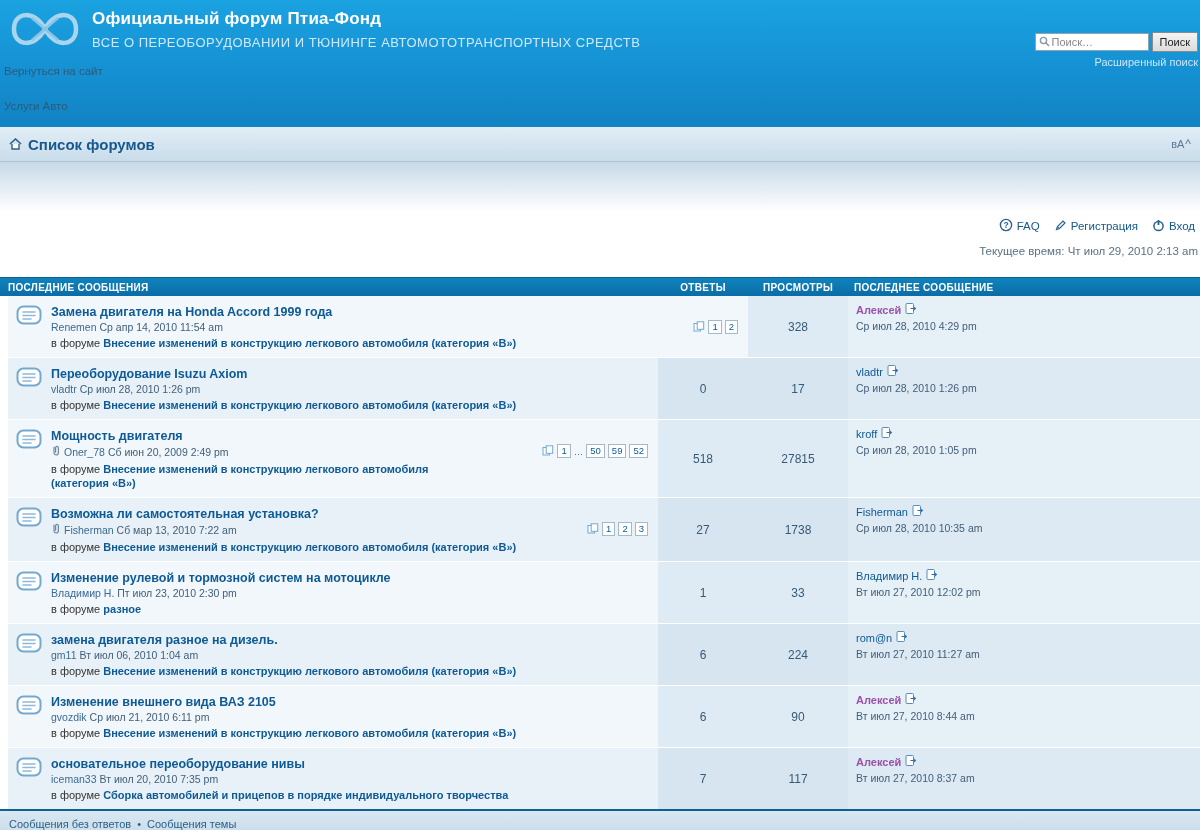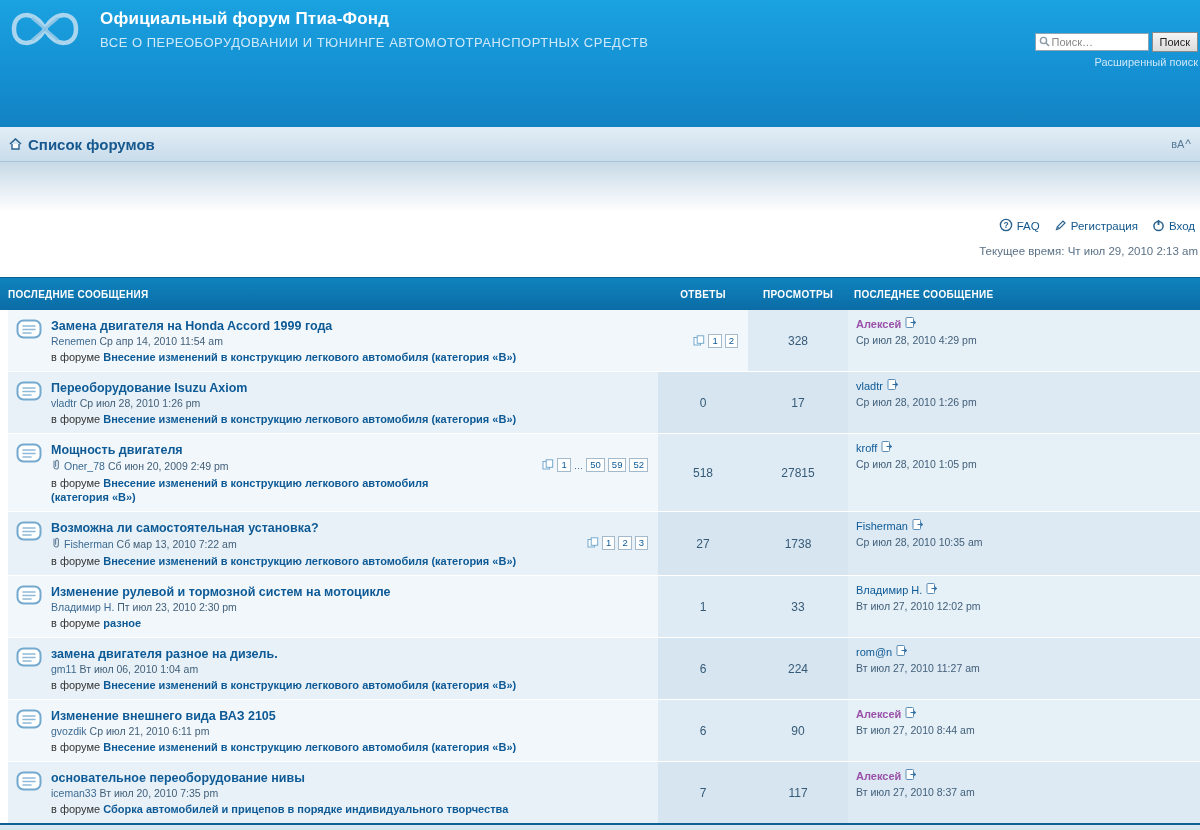--- a/index.html
+++ b/index.html
@@ -4,21 +4,21 @@
 <style>
   * { box-sizing: border-box; margin: 0; padding: 0; }
   html,body { width:1200px; height:830px; overflow:hidden; }
   body { font-family:"Liberation Sans", sans-serif; background:#fff; }
   a { text-decoration:none; cursor:pointer; }
 
   
   .site-header { position:relative; height:127px;
     background:linear-gradient(180deg,#1ba2e0 0%,#1591d3 55%,#1282c2 100%); color:#fff; }
   .logo { position:absolute; left:8px; top:5px; }
-  .titles { position:absolute; left:100px; top:9px; }
+  .titles { position:absolute; left:92px; top:9px; }
   .site-title { font-size:17px; font-weight:bold; letter-spacing:.2px; }
   .site-subtitle { margin-top:6px; font-size:13px; letter-spacing:.5px; color:#cfe9fa; }
   .header-nav { position:absolute; left:4px; top:61px; list-style:none; }
   .header-nav li { margin-bottom:17px; }
   .header-nav a { color:#2e5a78; font-size:11.5px; }
   .search-area { position:absolute; top:32px; right:2px; text-align:right; }
   .search-row { display:flex; align-items:center; justify-content:flex-end; }
   .search-box { display:flex; align-items:center; gap:2px; width:114px; height:18px;
     background:#fff; border:1px solid #8fa4b3; padding:0 3px; }
   .search-box input { border:0; outline:0; width:92px; font-size:11px; color:#444;
@@ -40,21 +40,21 @@
   .fade { height:50px; background:linear-gradient(#c7d9e6,#ffffff); }
 
   
   .userbar { display:flex; justify-content:flex-end; align-items:center; gap:14px;
     padding:6px 5px 0; font-size:11.5px; }
   .userbar a { display:flex; align-items:center; gap:4px; color:#13578c; }
   .timebar { text-align:right; padding:11px 2px 0; font-size:11.5px; color:#5a7186; }
 
   
   .board { margin-top:20px; border-bottom:2px solid #0f5f92; }
-  .thead { display:flex; align-items:center; height:33px;
+  .thead { display:flex; align-items:center; height:19px;
     background:linear-gradient(#0f83bd,#0b6ca6); border-top:1px solid #0a5f93;
     color:#fff; font-size:10px; font-weight:bold; letter-spacing:.3px;margin-top:8px; }
   .t-main { flex:1; padding-left:8px; }
   .t-c1 { width:90px; text-align:center; }
   .t-c2 { width:100px; text-align:center; }
   .t-last { width:352px; padding-left:6px; }
 
   ul.rows { list-style:none; }
   li.row { display:flex; border-top:1px solid #fff; }
   li.row:first-child { border-top:0; }
@@ -107,20 +107,24 @@
   <span class="logo">
     <svg width="74" height="48" viewBox="0 0 74 48">
       <path d="M37 24 C27 5, 6 6, 6 24 C6 42, 27 43, 37 24 C47 5, 68 6, 68 24 C68 42, 47 43, 37 24 Z" fill="none" stroke="#a9d5ef" stroke-width="4.5"></path>
       <path d="M24 13 L50 35 M50 13 L24 35" stroke="#8cc4e6" stroke-width="2.5" fill="none"></path>
     </svg>
   </span>
   <div class="titles">
     <div class="site-title">Официальный форум Птиа-Фонд</div>
     <div class="site-subtitle">ВСЕ О ПЕРЕОБОРУДОВАНИИ И ТЮНИНГЕ АВТОМОТОТРАНСПОРТНЫХ СРЕДСТВ</div>
   </div>
+  <ul class="header-nav">
+    <li><a>Вернуться на сайт</a></li>
+    <li><a>Услуги Авто</a></li>
+  </ul>
   <div class="search-area">
     <div class="search-row">
       <span class="search-box">
         <span class="ico">
           <svg width="11" height="11" viewBox="0 0 11 11">
             <circle cx="4.5" cy="4.5" r="3.1" fill="none" stroke="#8a9aa6" stroke-width="1.4"></circle>
             <path d="M7 7 L10 10" stroke="#8a9aa6" stroke-width="1.6"></path>
           </svg>
         </span>
         <input type="text" placeholder="Поиск…" style="">

